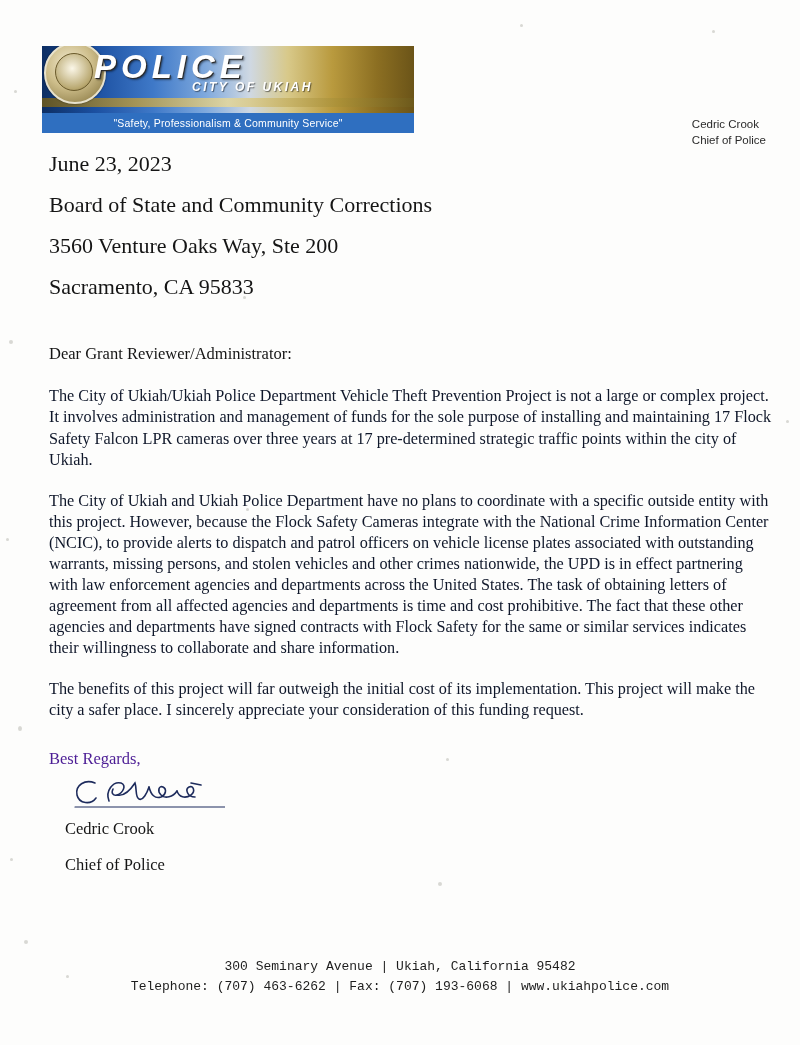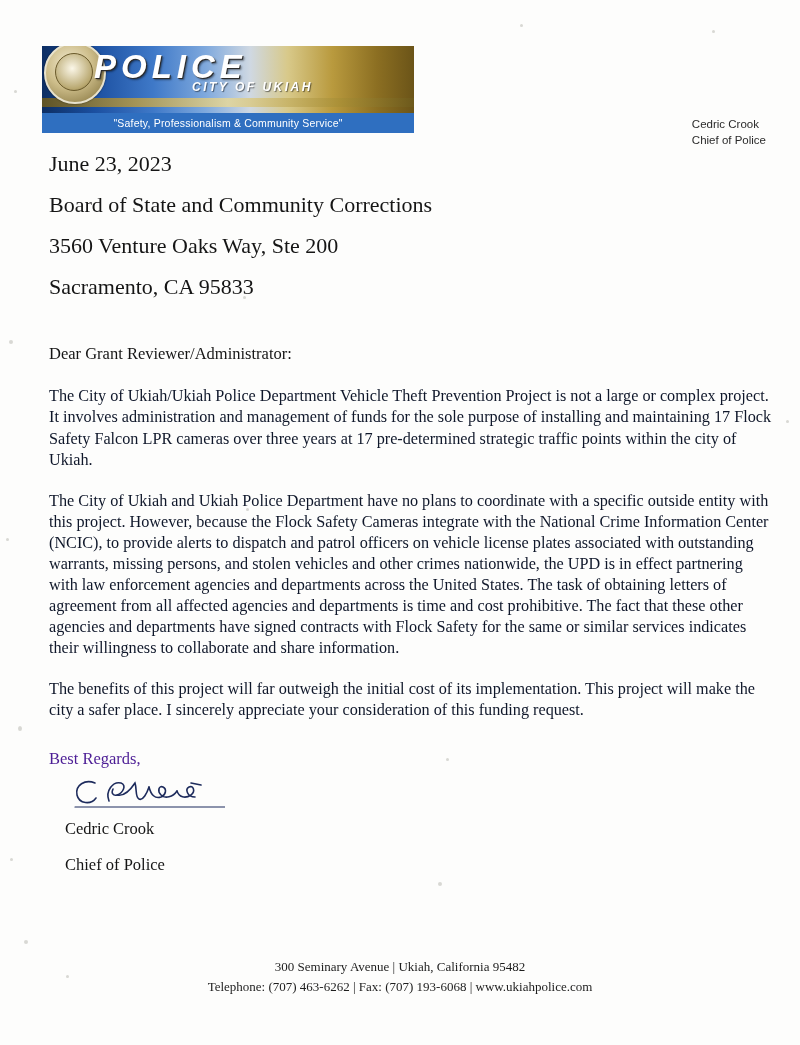--- a/index.html
+++ b/index.html
@@ -170,21 +170,21 @@
     color: #151515;
   }
 
   
   .footer {
     position: absolute;
     left: 0;
     right: 0;
     bottom: 48px;
     text-align: center;
-    font-family: Liberation Serif, serif;
+    font-family: Liberation Mono, monospace;
     font-size: 13px;
     color: #1d1d1d;
     line-height: 1.55;
   }
 </style>
 </head>
 <body>
 
 <div class="page">
 

